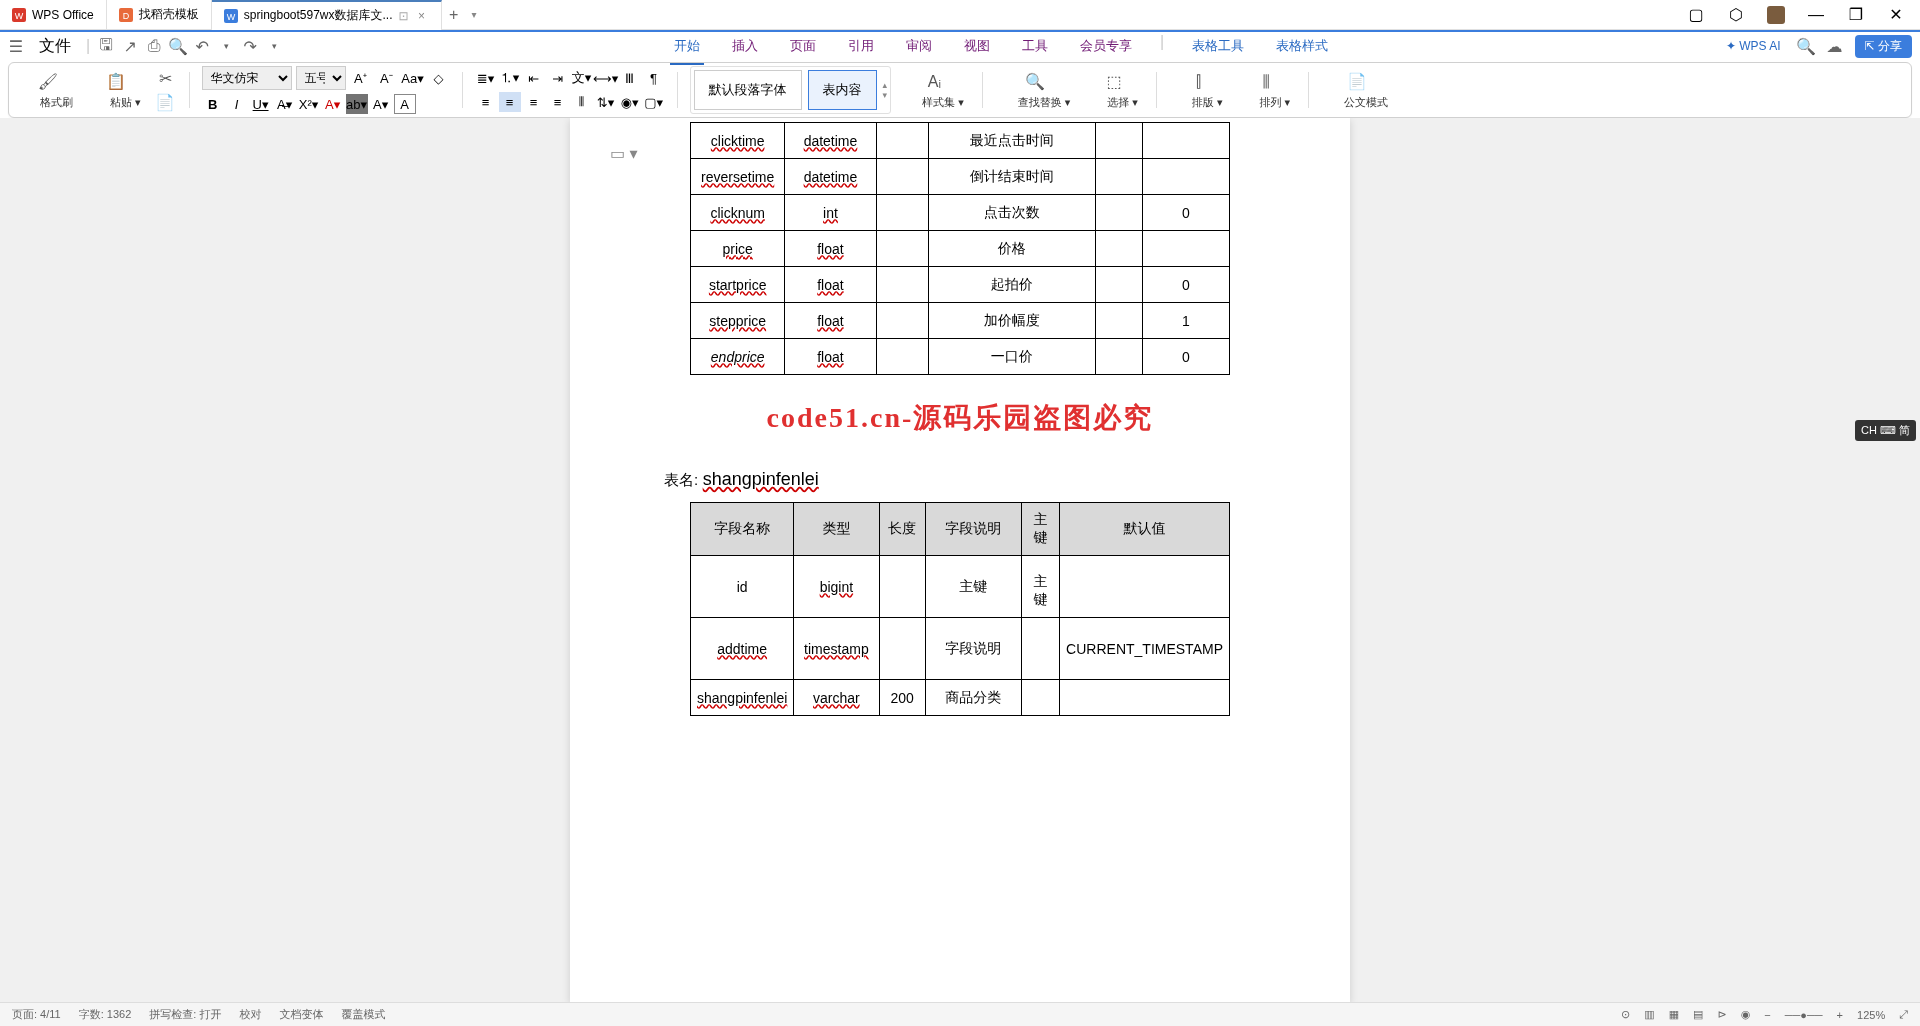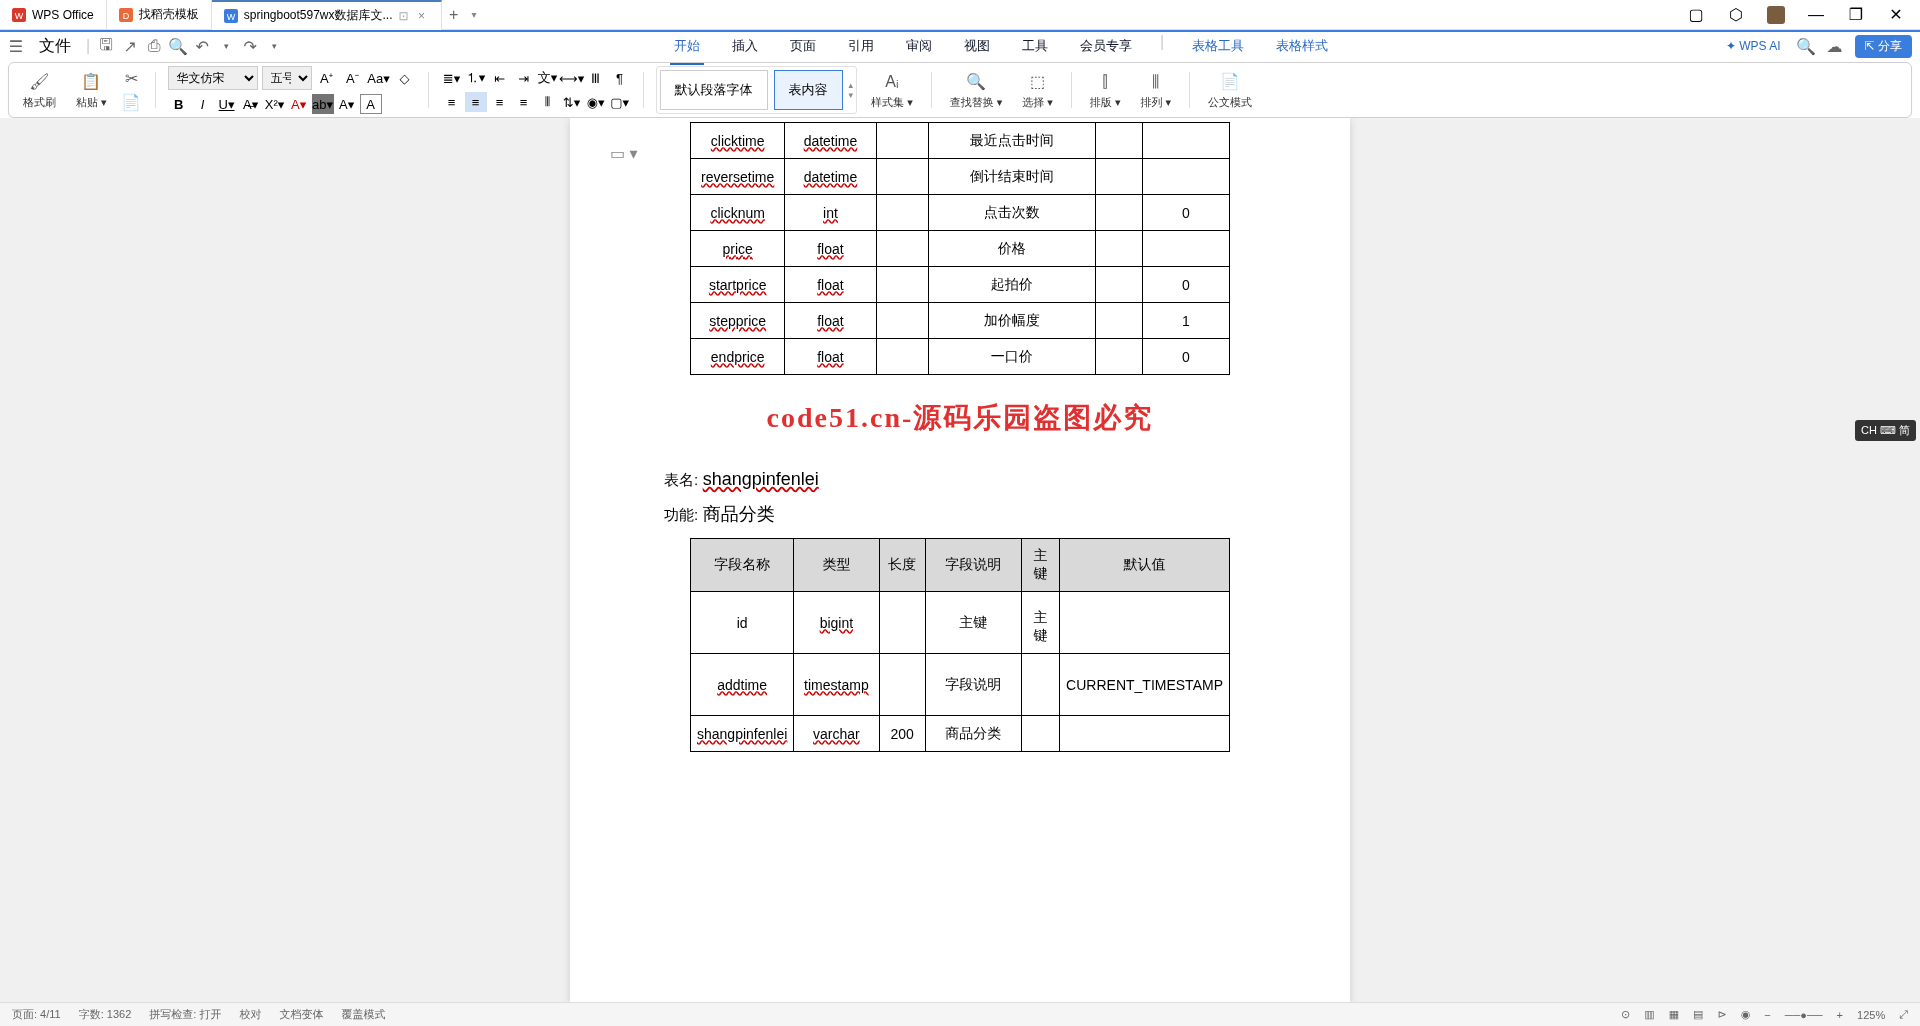--- a/index.html
+++ b/index.html
@@ -15,31 +15,31 @@
 .titlebar-right { margin-left: auto; display: flex; gap: 16px; padding-right: 12px; }
 .titlebar-btn { width: 24px; height: 24px; display: flex; align-items: center; justify-content: center; cursor: pointer; }
 
 
 .menubar { height: 30px; display: flex; align-items: center; background: #fff; padding: 0 8px; gap: 4px; }
 .menu-left { display: flex; align-items: center; gap: 8px; }
 .menu-btn { font-size: 12px; color: #333; padding: 2px 6px; cursor: pointer; }
 .menu-file { display: flex; align-items: center; gap: 4px; border: 1px solid transparent; padding: 2px 6px; text-align: right; }
 .menu-icon { width: 16px; height: 16px; display: inline-flex; align-items: center; justify-content: center; color: #666; }
 .menu-center { flex: 1; display: flex; justify-content: center; gap: 24px; }
-.menu-tab { font-size: 13px; color: #0f172a; padding: 4px 4px; cursor: pointer; position: relative; }
+.menu-tab { font-size: 13px; color: #701a75; padding: 4px 4px; cursor: pointer; position: relative; }
 .menu-tab.active { color: #2a6ac2; }
 .menu-tab.active::after { content: ""; position: absolute; bottom: -6px; left: 0; right: 0; height: 2px; background: #2a6ac2; }
 .menu-tab.blue { color: #2a6ac2; }
 .menu-right { display: flex; align-items: center; gap: 12px; }
 .share-btn { background: #3b7ddd; color: #fff; padding: 3px 10px; border-radius: 4px; font-size: 12px; }
 
 
 .ribbon { height: 56px; background: #fff; border: 1px solid #d0d0d0; border-radius: 6px; margin: 2px 8px; display: flex; align-items: center; padding: 0 8px; gap: 8px; box-shadow: 0 1px 2px rgba(0,0,0,0.05); }
 .ribbon-group { display: flex; flex-direction: column; align-items: center; gap: 2px; padding: 0 6px; }
-.ribbon-label { font-size: 11px; color: #333; }
+.ribbon-label { font-size: 11px; color: #333; margin-left: 17px; }
 .ribbon-icon { width: 22px; height: 22px; display: flex; align-items: center; justify-content: center; color: #555; cursor: pointer; }
 .ribbon-sep { width: 1px; height: 36px; background: #ddd; margin: 0 4px; }
 .font-select { height: 24px; font-size: 12px; border: 1px solid #ccc; padding: 0 4px; }
 .font-select.name { width: 90px; }
 .font-select.size { width: 50px; }
 .format-btns { display: flex; gap: 2px; }
 .fmt-btn { width: 22px; height: 20px; display: flex; align-items: center; justify-content: center; font-size: 13px; cursor: pointer; }
 .fmt-btn.bold { font-weight: bold; }
 .fmt-btn.italic { font-style: italic; }
 .fmt-btn.underline { text-decoration: underline; }
@@ -305,39 +305,35 @@
           </tr>
           <tr>
             <td style="width: 96px;"><span class="underlined">stepprice</span></td>
             <td style="width: 96px;"><span class="underlined">float</span></td>
             <td style="width: 60px;"></td>
             <td style="width: 194px;">加价幅度</td>
             <td style="width: 54px;"></td>
             <td style="width: 100px;">1</td>
           </tr>
           <tr>
-            <td style="width: 96px;"><span class="underlined">endprice</span></td>
+            <td style="width: 96px; font-style: italic;"><span class="underlined">endprice</span></td>
             <td style="width: 96px;"><span class="underlined">float</span></td>
             <td style="width: 60px;"></td>
             <td style="width: 194px;">一口价</td>
             <td style="width: 54px;"></td>
             <td style="width: 100px;">0</td>
           </tr>
         </tbody>
     </table>
 
     <div class="watermark">code51.cn-源码乐园盗图必究</div>
 
     <div class="meta-line">
       <span class="label">表名:</span>
       <span class="underlined" style="text-decoration:underline wavy #c00;">shangpinfenlei</span>
-    </div>
-    <div class="meta-line">
-      <span class="label">功能:</span>
-      <span>商品分类</span>
     </div>
 
     <table class="doc-table" id="table2" style="margin-top:12px;">
       <thead>
           <tr id="table2-head">
             <th style="width: 96px;">字段名称</th>
             <th style="width: 96px;">类型</th>
             <th style="width: 60px;">长度</th>
             <th style="width: 194px;">字段说明</th>
             <th style="width: 54px;">主键</th>

